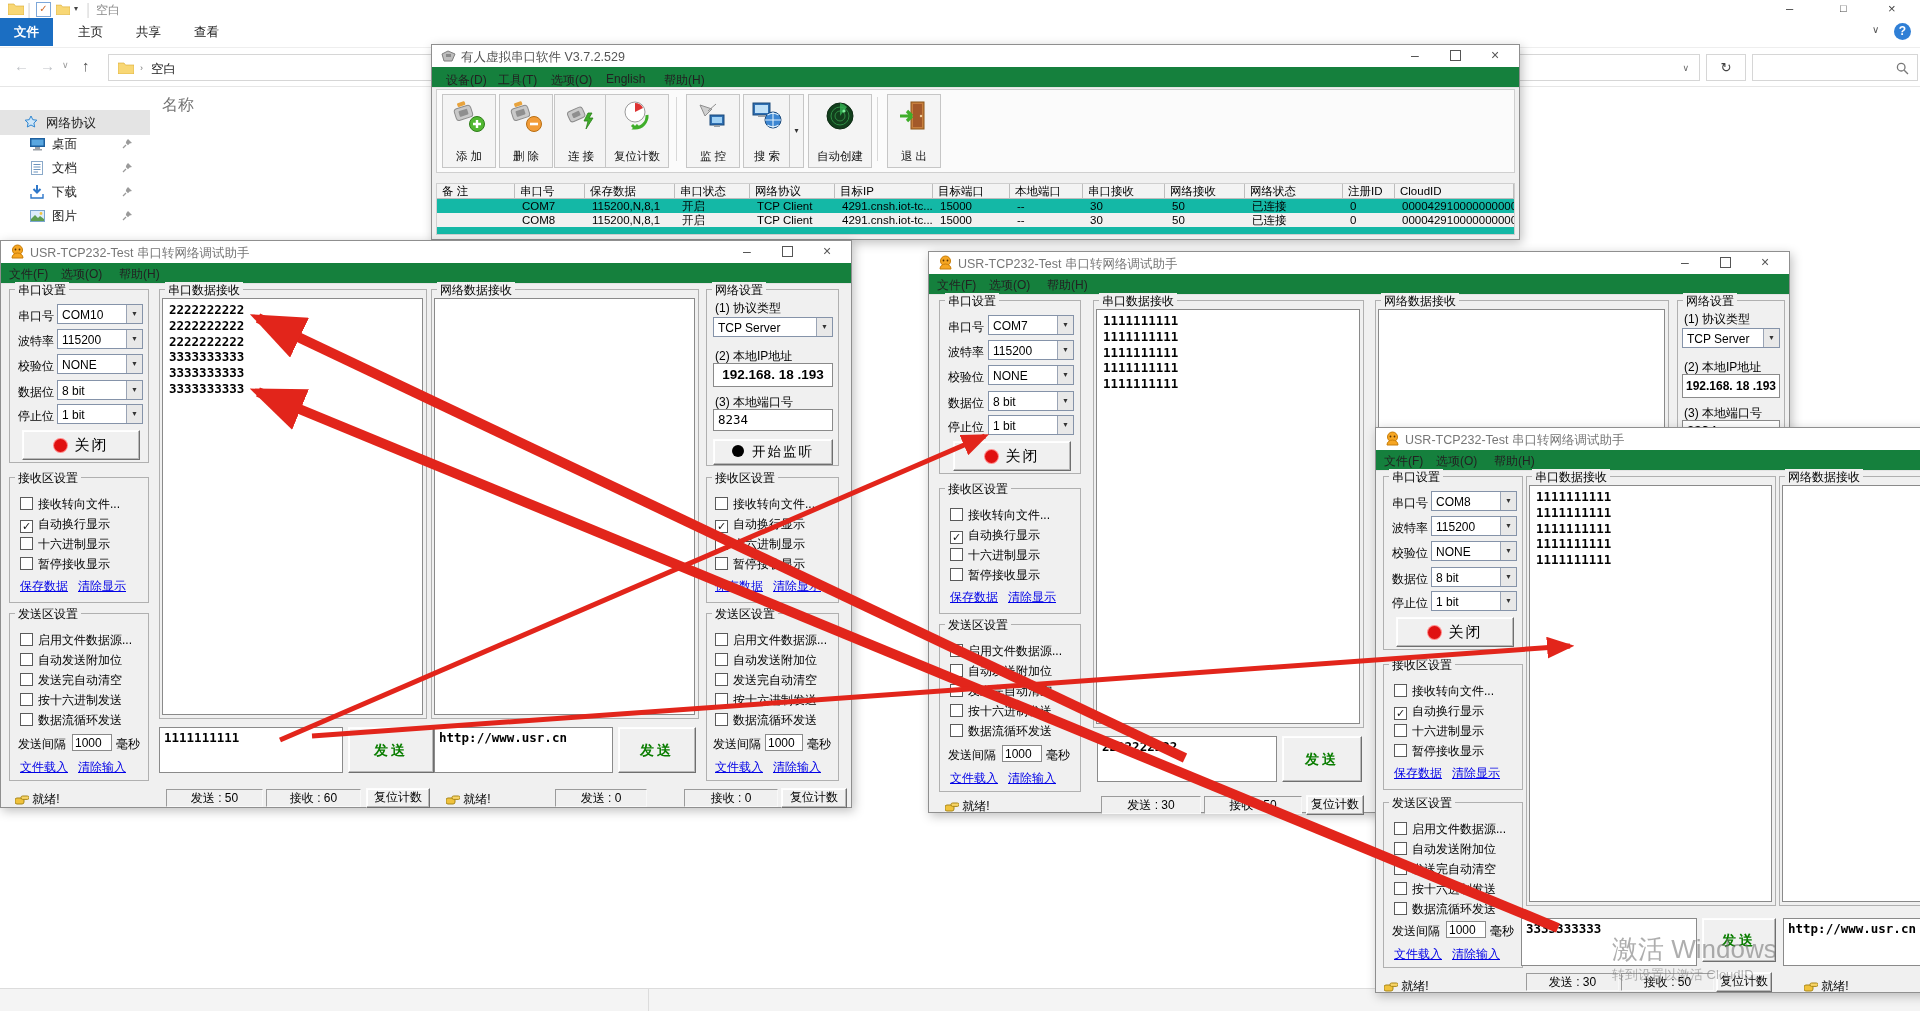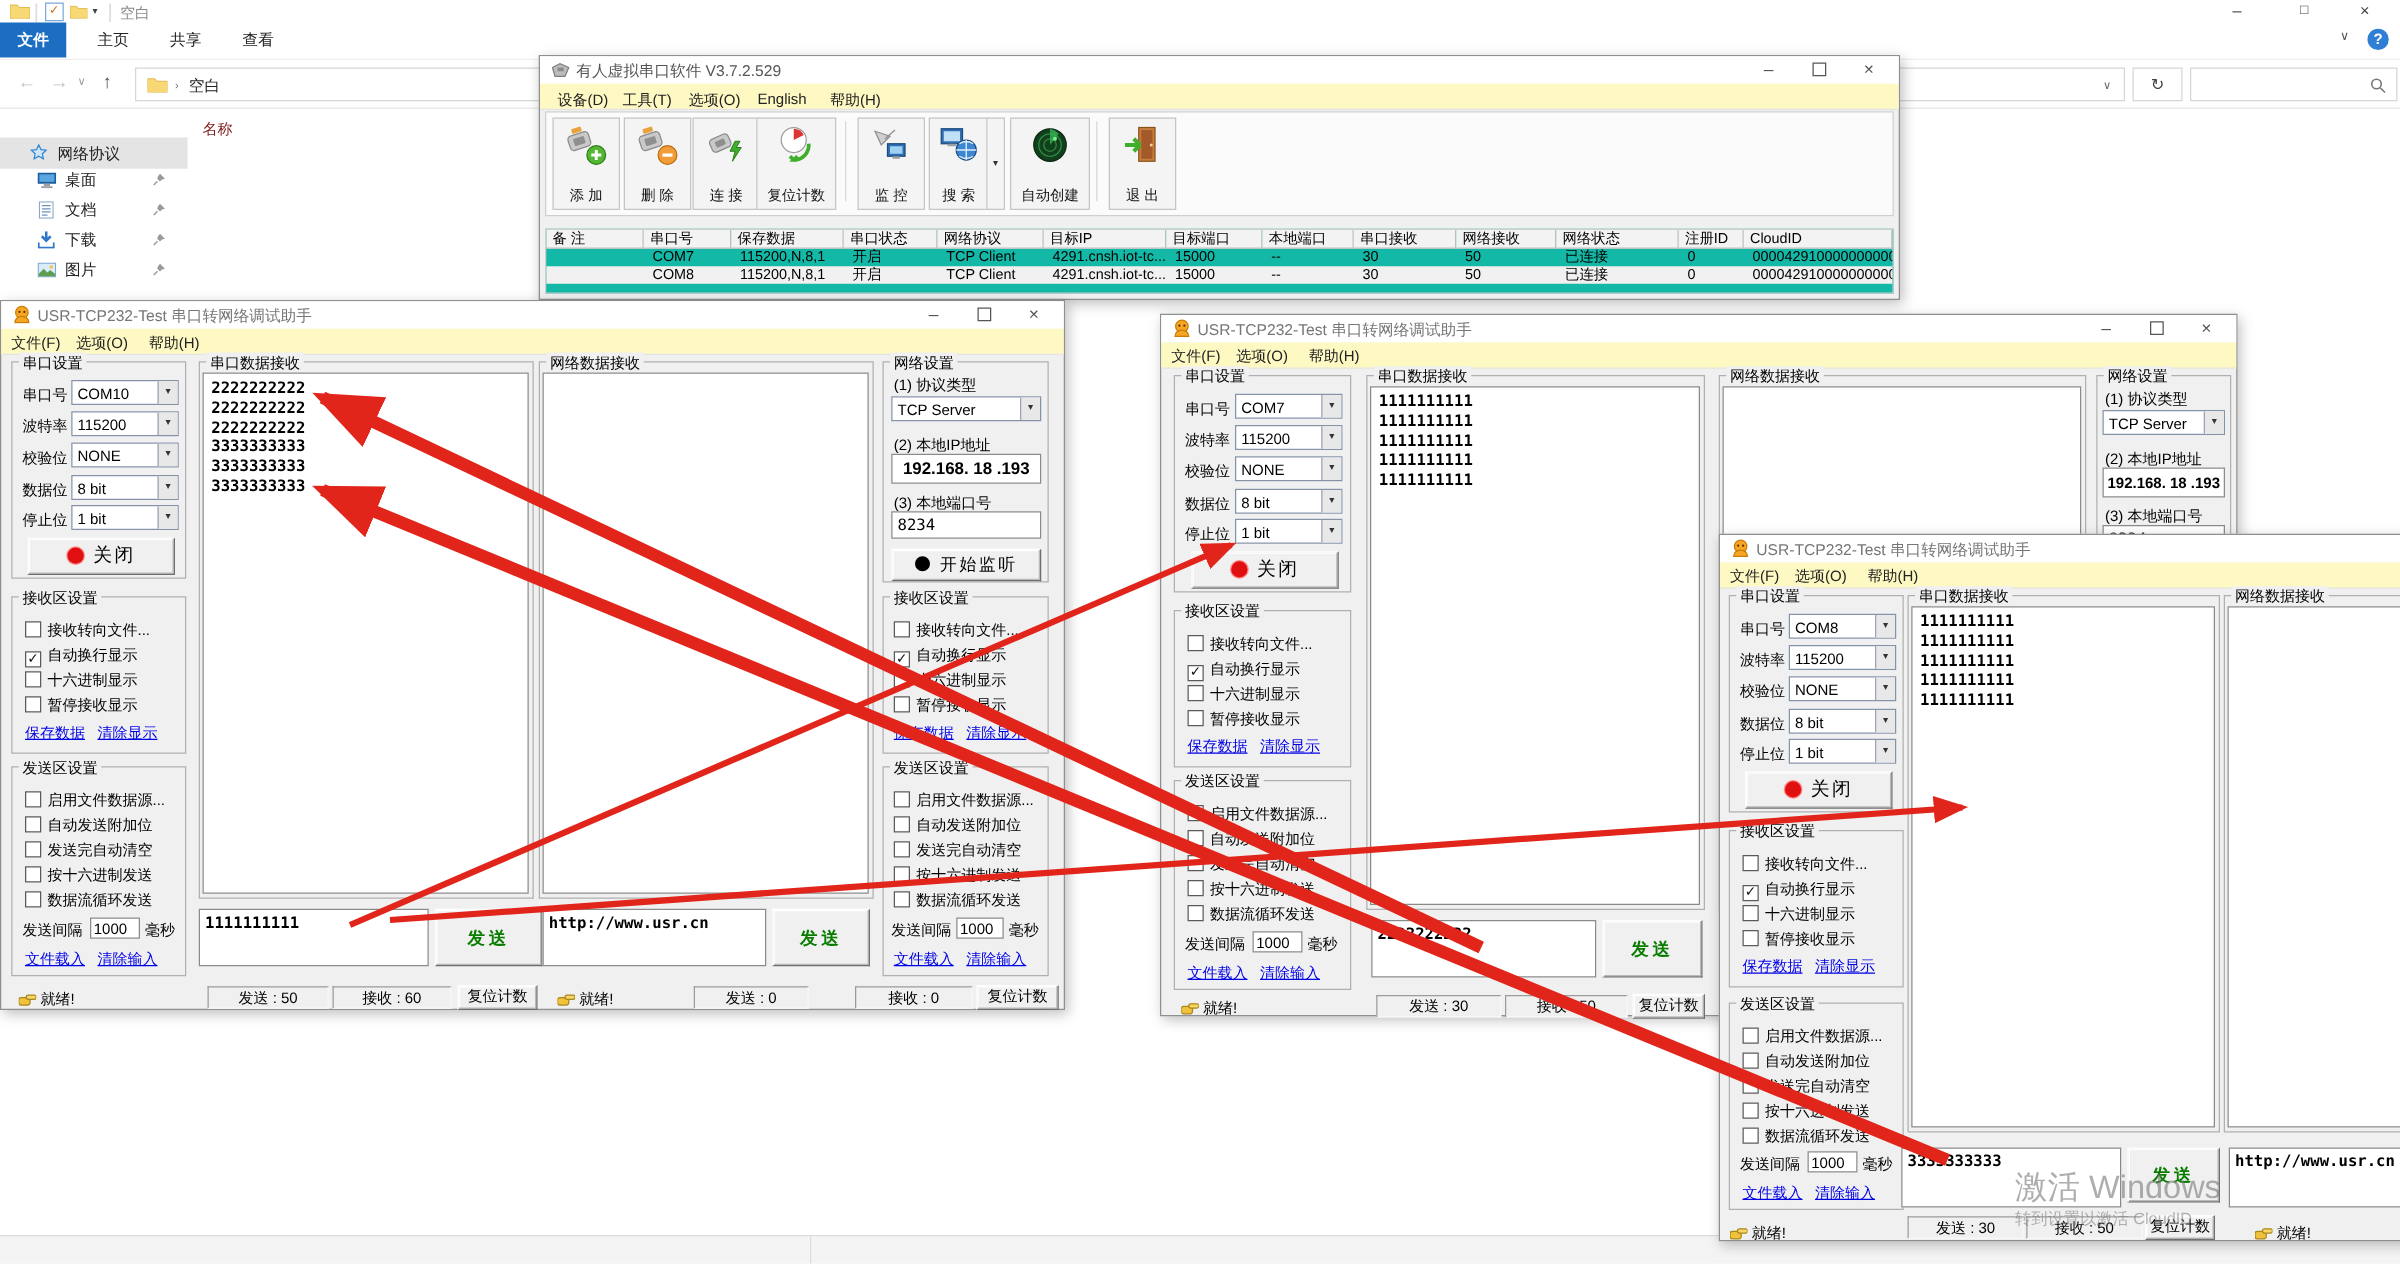--- a/index.html
+++ b/index.html
@@ -12,31 +12,31 @@
   .xtabs{position:absolute;left:0;top:18px;width:1920px;height:29px;background:#fff}
   .xtab{position:absolute;top:0;height:28px;line-height:28px;font-size:12.5px;color:#222;padding:0 14px}
   .xtab.file{background:#1b6ec2;color:#fff;font-weight:bold}
   .xnav{position:absolute;left:0;top:47px;width:1920px;height:38px;background:#fff;border-top:1px solid #eee;border-bottom:1px solid #e6e6e6}
   .navglyph{position:absolute;font-size:15px;color:#c0c3c7}
   .box{position:absolute;background:#fff;border:1px solid #d6d6d6;box-sizing:border-box}
   .crumbtxt{position:absolute;font-size:12.5px;color:#222}
   .sideitem{position:absolute;font-size:12.5px;color:#222}
   .qa{position:absolute;left:0;top:110px;width:150px;height:25px;background:#e4e4e4}
   .pin{position:absolute}
-  .colhdr{position:absolute;font-size:12px;color:#7f1d1d}
+  .colhdr{position:absolute;font-size:16px;color:#737373}
   .xstatus{position:absolute;left:0;top:988px;width:1920px;height:23px;background:#f4f4f4;border-top:1px solid #dcdcdc}
   
   .uwin{position:absolute;background:#f0f0f0;border:1px solid #8f8f8f;box-shadow:2px 3px 10px rgba(0,0,0,.25);box-sizing:border-box}
   .utitle{position:absolute;left:0;top:0;right:0;height:22px;background:#fff}
   .utxt{position:absolute;left:29px;top:4px;font-size:12.5px;color:#767676;white-space:nowrap}
   .uicon{position:absolute;left:9px;top:3px}
   .uctl{position:absolute;top:0;right:4px;height:22px;display:flex}
   .uctl span{width:40px;text-align:center;line-height:20px;font-size:14px;color:#555}
   .uctl .sqg{display:inline-block;width:9px;height:9px;border:1px solid #555;margin-top:5px}
-  .umenu{position:absolute;left:0;top:22px;right:0;height:20px;background:#fef9c3;border-bottom:1px solid #e3e3e3}
+  .umenu{position:absolute;left:0;top:22px;right:0;height:20px;background:#15803d;border-bottom:1px solid #e3e3e3}
   .umenu span{position:absolute;top:3px;font-size:12px;color:#222;white-space:nowrap}
   .grp{position:absolute;border:1px solid #b0b0b0;box-sizing:border-box}
   .glabel{position:absolute;left:5px;top:-8px;background:#f0f0f0;padding:0 3px;font-size:12px;color:#000;white-space:nowrap}
   .flab{position:absolute;font-size:12px;white-space:nowrap}
   .combo{position:absolute;height:20px;background:#fff;border:1px solid #8593a9;box-sizing:border-box}
   .combo .cv{position:absolute;left:4px;top:3px;font-size:12px;white-space:nowrap}
   .combo .cb{position:absolute;right:0;top:0;bottom:0;width:15px;background:#e8e8e8;border-left:1px solid #9aa4b5;text-align:center;font-size:7px;line-height:17px;color:#333}
   .cbrow{position:absolute;font-size:12px;white-space:nowrap}
   .cbx{display:inline-block;width:11px;height:11px;background:#fff;border:1px solid #5a5a5a;vertical-align:-2px;margin-right:5px;line-height:10px;text-align:center;font-size:11px;color:#111}
   .link{position:absolute;color:#0000e6;text-decoration:underline;font-size:12px;white-space:nowrap;cursor:pointer}

